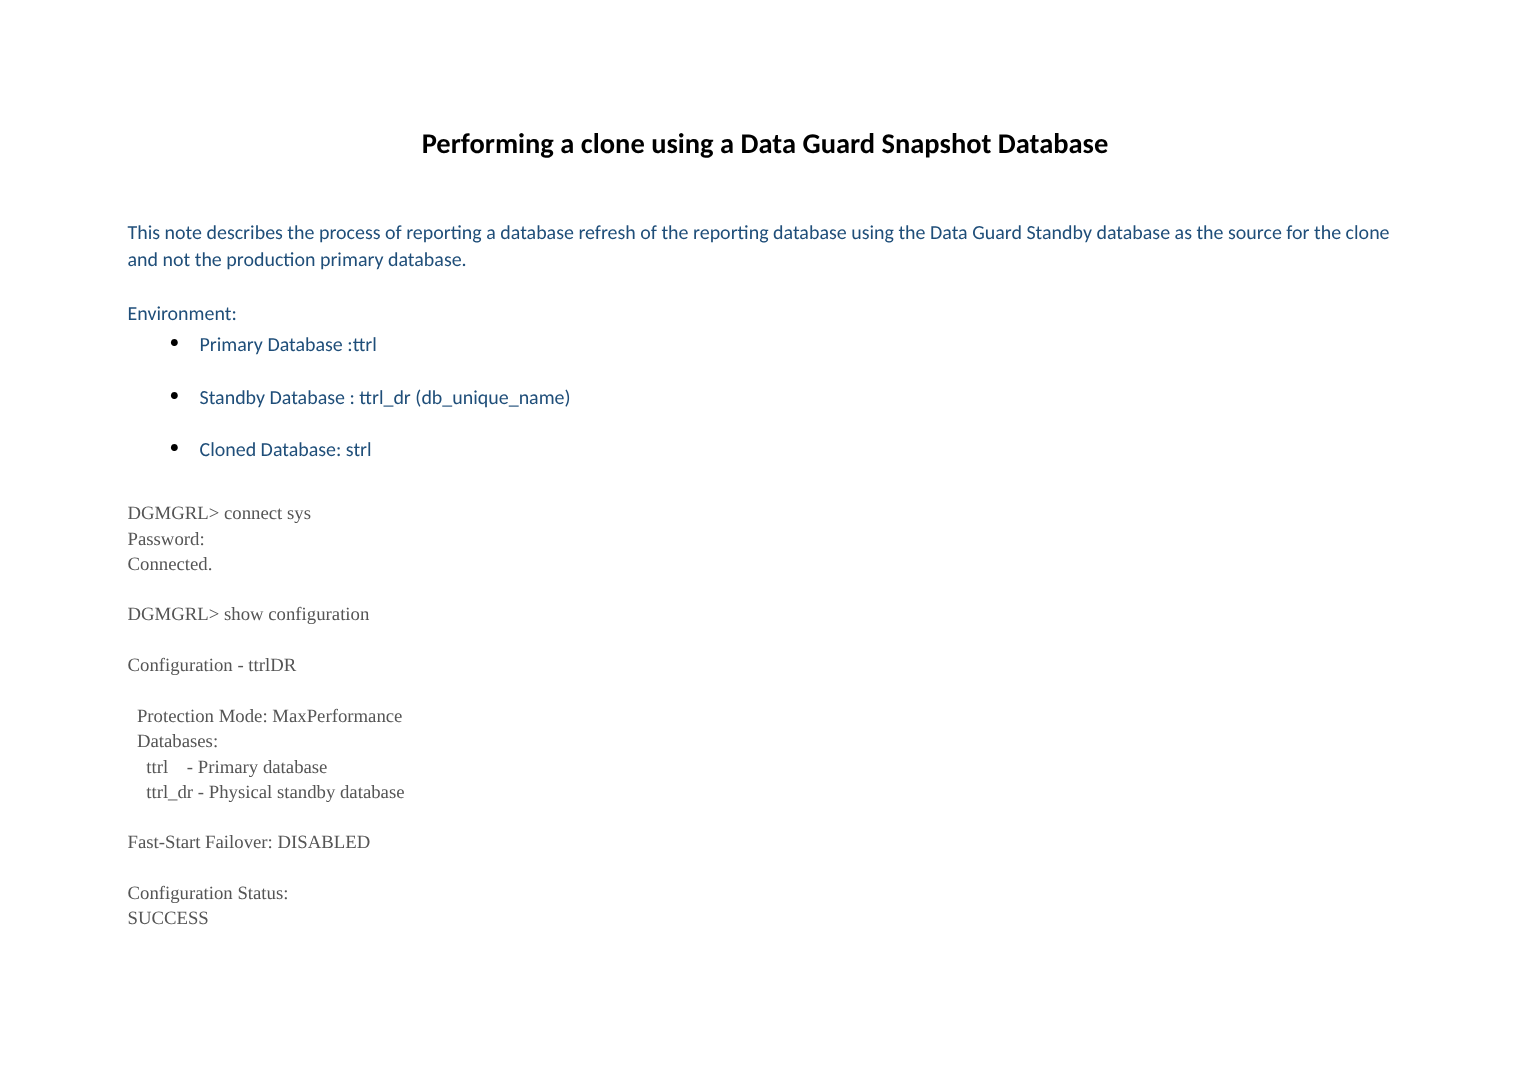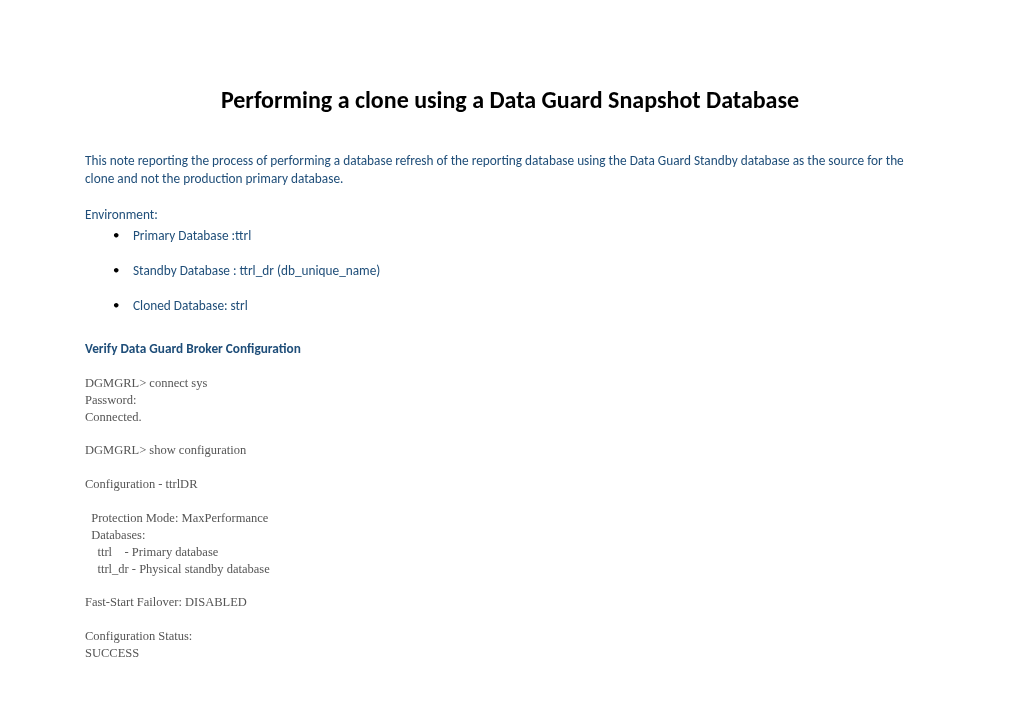--- a/index.html
+++ b/index.html
@@ -10,21 +10,21 @@
       width: 1020px;
       height: 720px;
       overflow: hidden;
     }
     .page {
       padding: 85px 85px 0 85px;
     }
     .title {
       text-align: center;
       font-weight: bold;
-      font-size: 24px;
+      font-size: 19px;
       color: #000000;
       margin-bottom: 38px;
     }
     .intro {
       color: #1f4e79;
       font-size: 13.3px;
       line-height: 1.35;
       margin-bottom: 18px;
     }
     .env-label {
@@ -63,28 +63,27 @@
       color: #555555;
       line-height: 1.35;
       white-space: pre;
     }
   </style>
 </head>
 <body>
 
 <div class="page">
   <div class="title">Performing a clone using a Data Guard Snapshot Database</div>
-  <div class="intro">This note reporting the process of performing a database refresh of the reporting database using the Data Guard Standby database as the source for the clone and not the production primary database.</div>
+  <div class="intro">This note describes the process of reporting a database refresh of the reporting database using the Data Guard Standby database as the source for the clone and not the production primary database.</div>
   <div class="env-label">Environment:</div>
   <ul class="bullet-list">
     <li class="bullet-item">Primary Database :ttrl</li>
     <li class="bullet-item">Standby Database : ttrl_dr (db_unique_name)</li>
     <li class="bullet-item">Cloned Database: strl</li>
   </ul>
-  <div class="section-heading">Verify Data Guard Broker Configuration</div>
   <div class="code-block">DGMGRL&gt; connect sys
 Password:
 Connected.
 
 DGMGRL&gt; show configuration
 
 Configuration - ttrlDR
 
   Protection Mode: MaxPerformance
   Databases:

